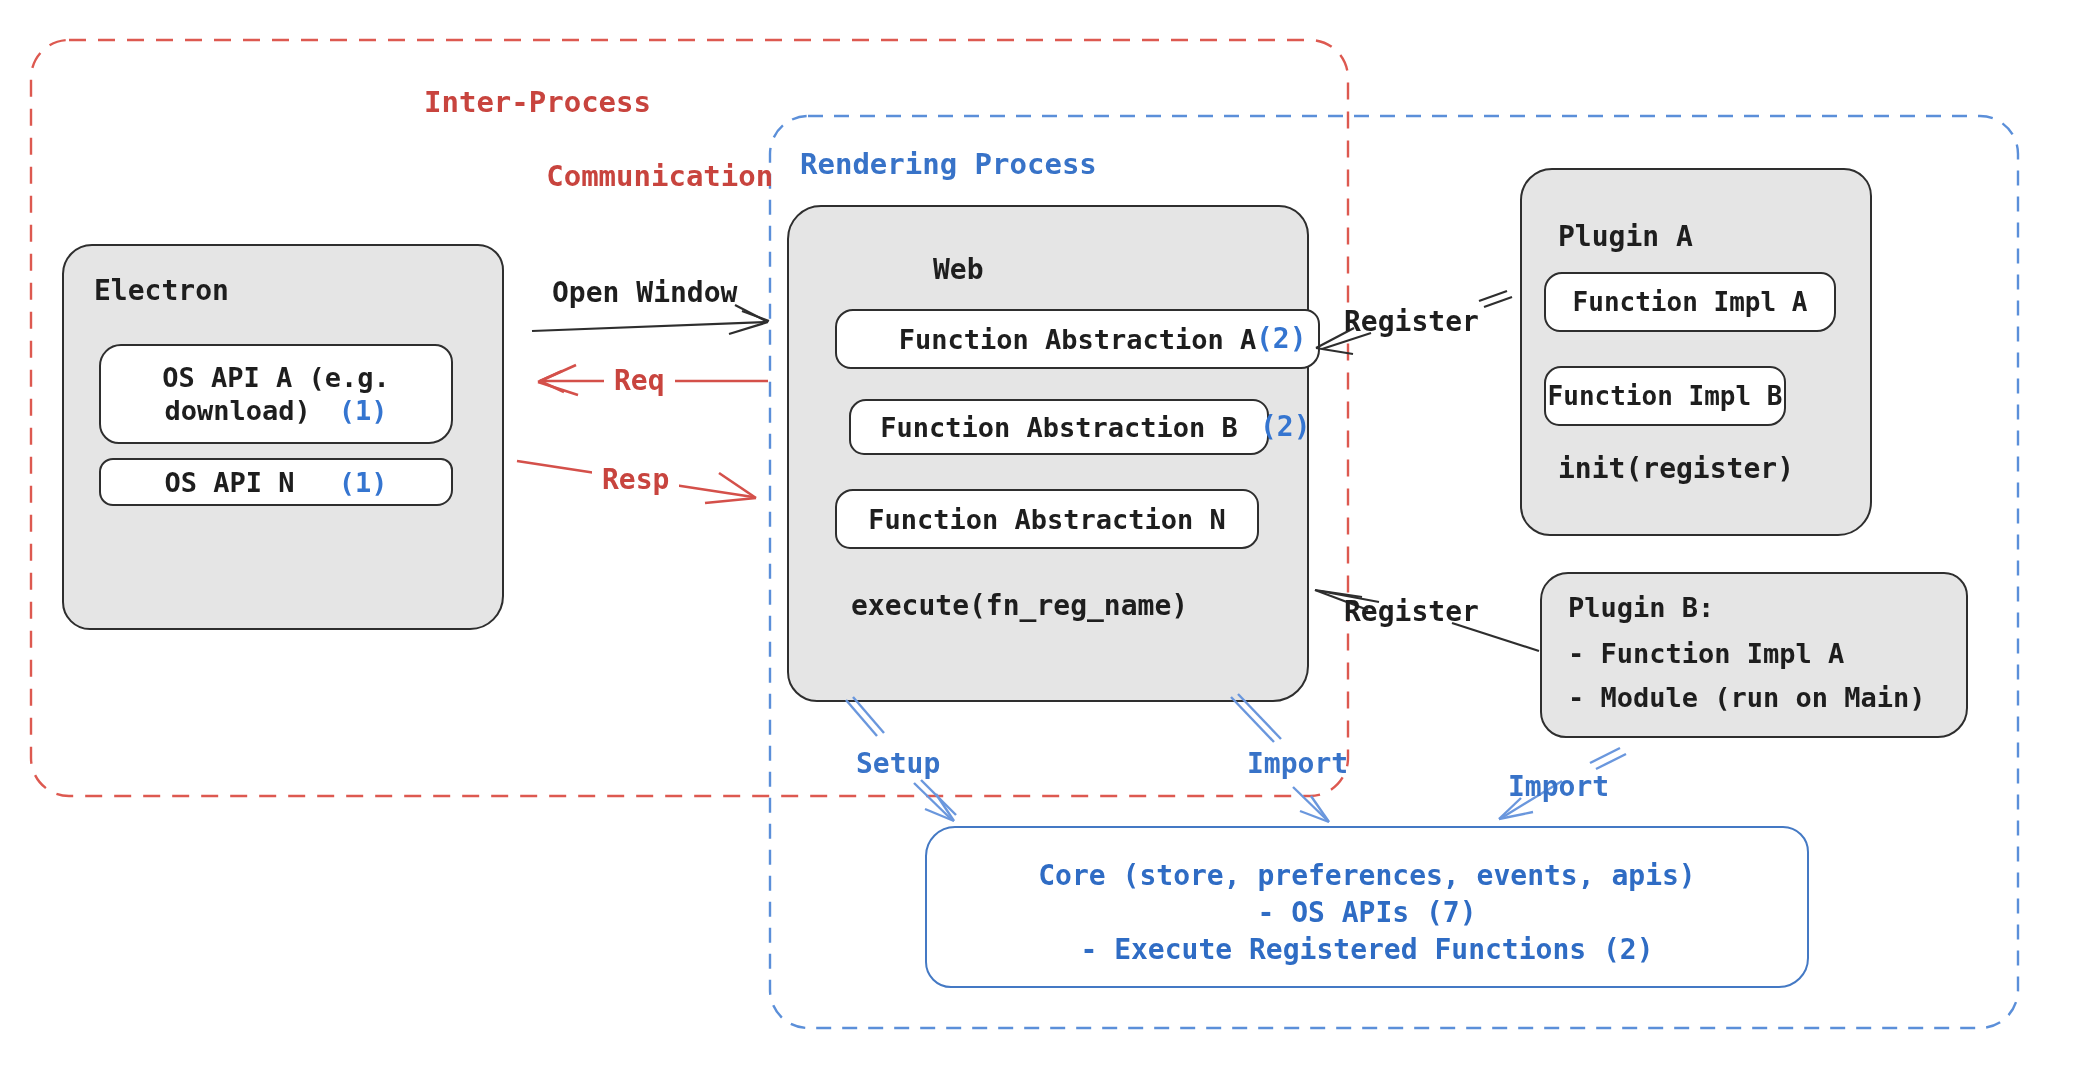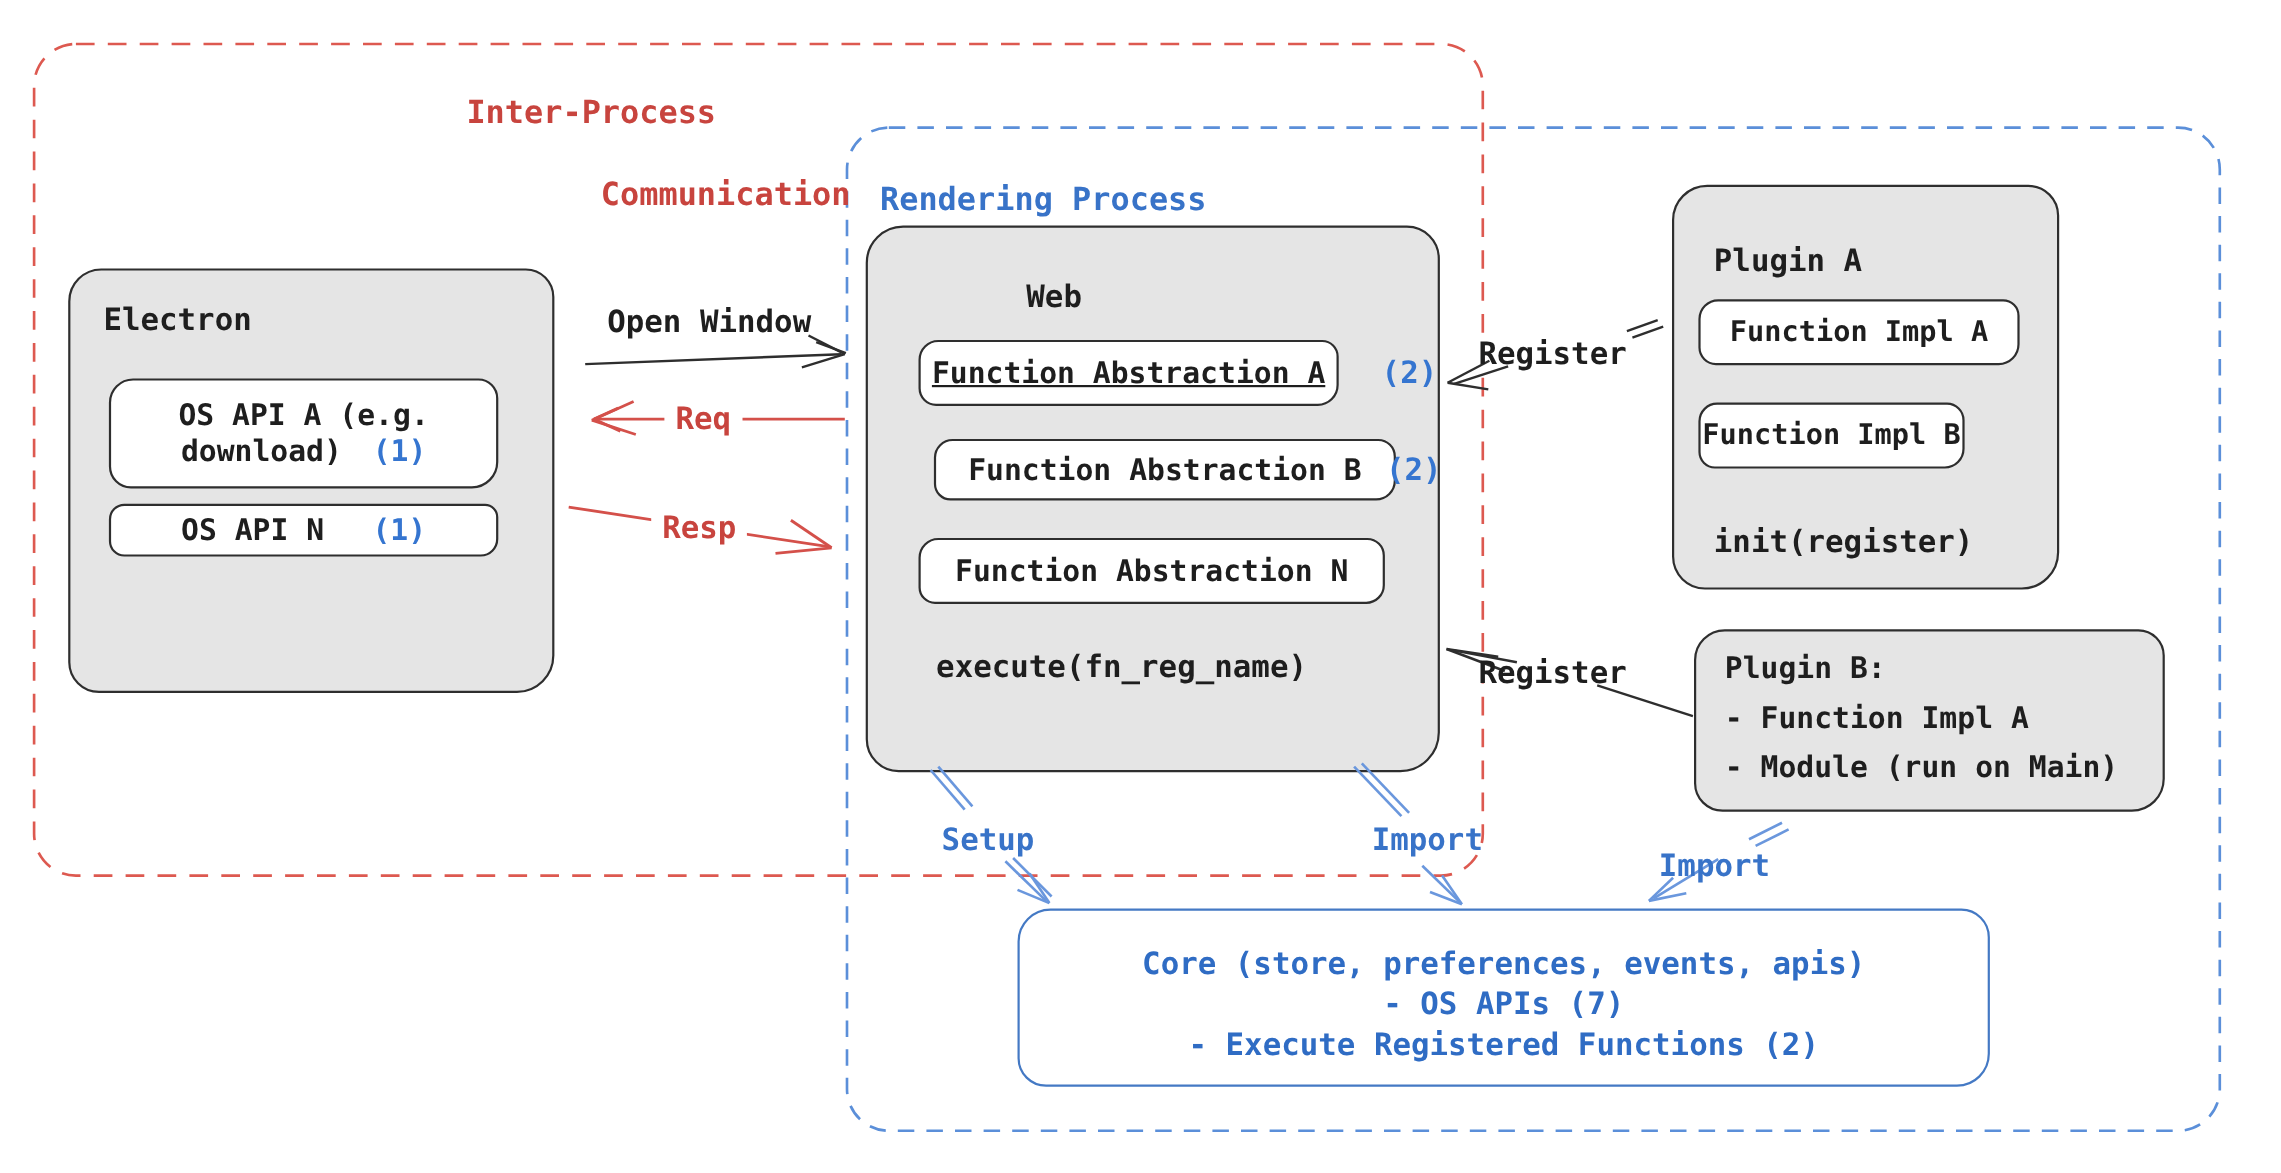--- a/index.html
+++ b/index.html
@@ -49,50 +49,50 @@
   .pb-line{position:absolute;left:26px;font-size:27px;white-space:pre;}
 </style>
 </head>
 <body>
 
 <div id="stage">
 
   <div class="lbl red-t" style="left:424px;top:84px;font-size:29px;line-height:37px;"><span>Inter-Process</span><br>
        <span>Communication</span></div>
 
-  <div class="lbl blue-soft" style="left:800px;top:147px;font-size:29px;margin-top:17px;">Rendering Process</div>
+  <div class="lbl blue-soft" style="left:800px;top:147px;font-size:29px;">Rendering Process</div>
 
   <div class="box" style="left:62px;top:244px;width:442px;height:386px;border-radius:30px 26px 34px 28px;">
     <div class="title" style="left:30px;top:28px;">Electron</div>
     <div class="pill" style="left:35px;top:98px;width:354px;height:100px;border-radius:22px 18px 24px 20px;flex-direction:column;line-height:33px;">
       <span>OS API A (e.g.</span>
       <span><span>download)</span><span class="ref" style="margin-left:28px;">(1)</span></span>
     </div>
     <div class="pill" style="left:35px;top:212px;width:354px;height:48px;border-radius:14px 12px 16px 14px;">
       <span>OS API N</span>
       <span class="ref" style="margin-left:44px;">(1)</span>
     </div>
   </div>
 
   <div class="box" style="left:787px;top:205px;width:522px;height:497px;border-radius:34px 30px 36px 30px;">
     <div class="title" style="left:144px;top:46px;">Web</div>
-    <div class="pill" style="left:46px;top:102px;width:382px;height:60px;border-radius:18px 15px 19px 16px;text-decoration:underline;">Function Abstraction A</div>
+    <div class="pill" style="left:46px;top:102px;width:485px;height:60px;border-radius:18px 15px 19px 16px;">Function Abstraction A</div>
     <div class="pill" style="left:46px;top:192px;width:420px;height:56px;border-radius:17px 16px 18px 15px;margin-left:14px;">Function Abstraction B</div>
     <div class="pill" style="left:46px;top:282px;width:424px;height:60px;border-radius:18px 16px 17px 15px;">Function Abstraction N</div>
     <div class="title" style="left:62px;top:382px;">execute(fn_reg_name)</div>
   </div>
 
   <div class="lbl ref" style="left:1256px;top:322px;font-size:28px;">(2)</div>
   <div class="lbl ref" style="left:1260px;top:410px;font-size:28px;">(2)</div>
 
   <div class="box" style="left:1520px;top:168px;width:352px;height:368px;border-radius:32px 28px 34px 30px;">
     <div class="title" style="left:36px;top:50px;">Plugin A</div>
     <div class="pill" style="left:22px;top:102px;width:292px;height:60px;border-radius:18px 15px 19px 16px;font-size:26px;">Function Impl A</div>
     <div class="pill" style="left:22px;top:196px;width:242px;height:60px;border-radius:17px 16px 18px 15px;font-size:26px;">Function Impl B</div>
-    <div class="title" style="left:36px;top:282px;margin-top:24px;">init(register)</div>
+    <div class="title" style="left:36px;top:282px;">init(register)</div>
   </div>
 
   <div class="box" style="left:1540px;top:572px;width:428px;height:166px;border-radius:28px 24px 30px 26px;">
     <div class="pb-line" style="top:18px;">Plugin B:</div>
     <div class="pb-line" style="top:64px;">- Function Impl A</div>
     <div class="pb-line" style="top:108px;">- Module (run on Main)</div>
   </div>
 
   <div class="core-box" style="left:925px;top:826px;width:884px;height:162px;padding-top:29px;">
     <div class="core-line">Core (store, preferences, events, apis)</div>

